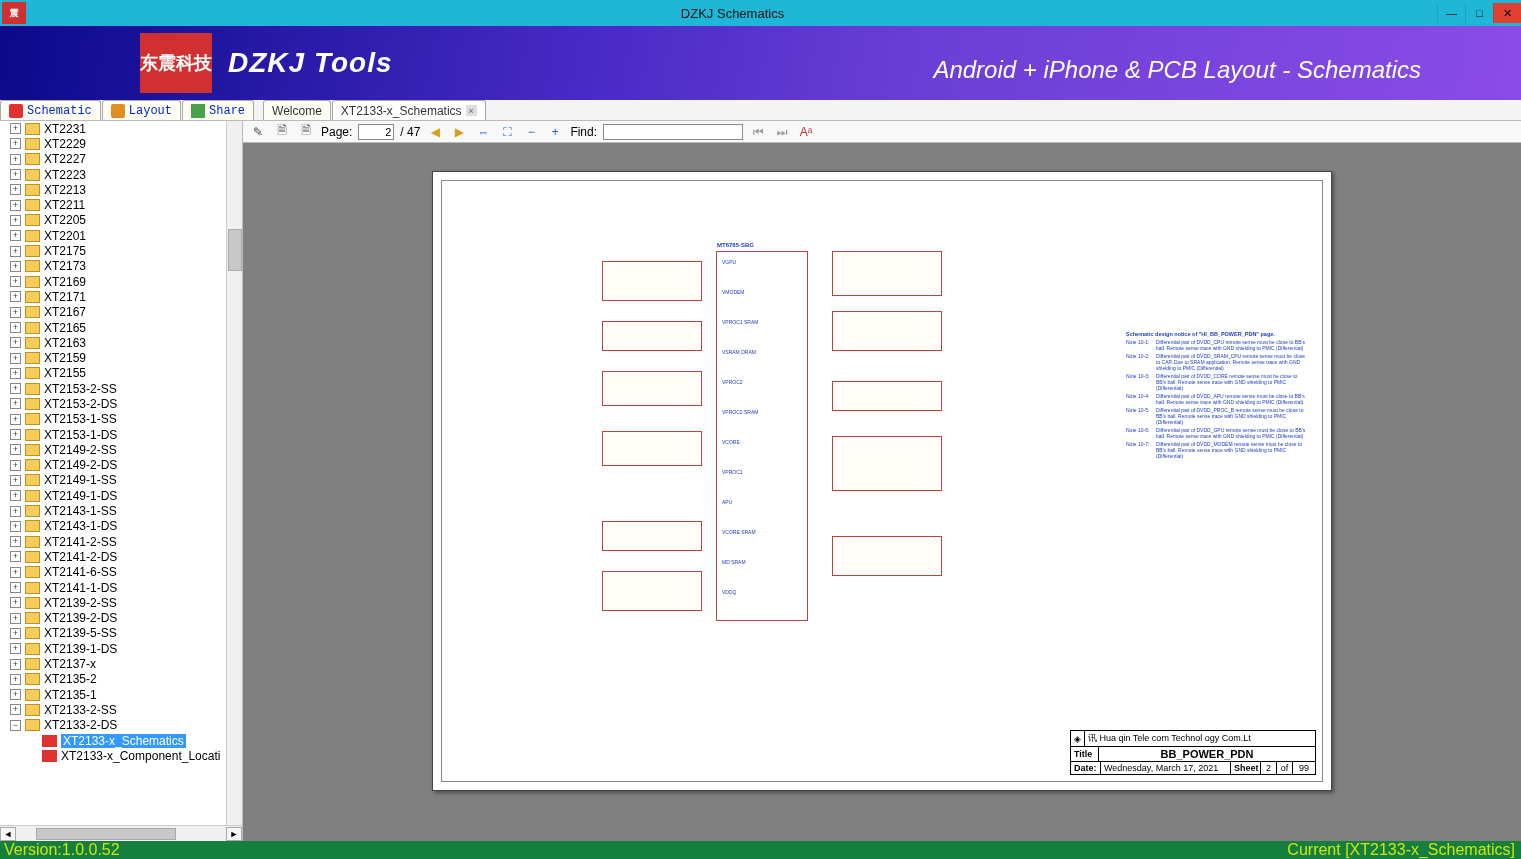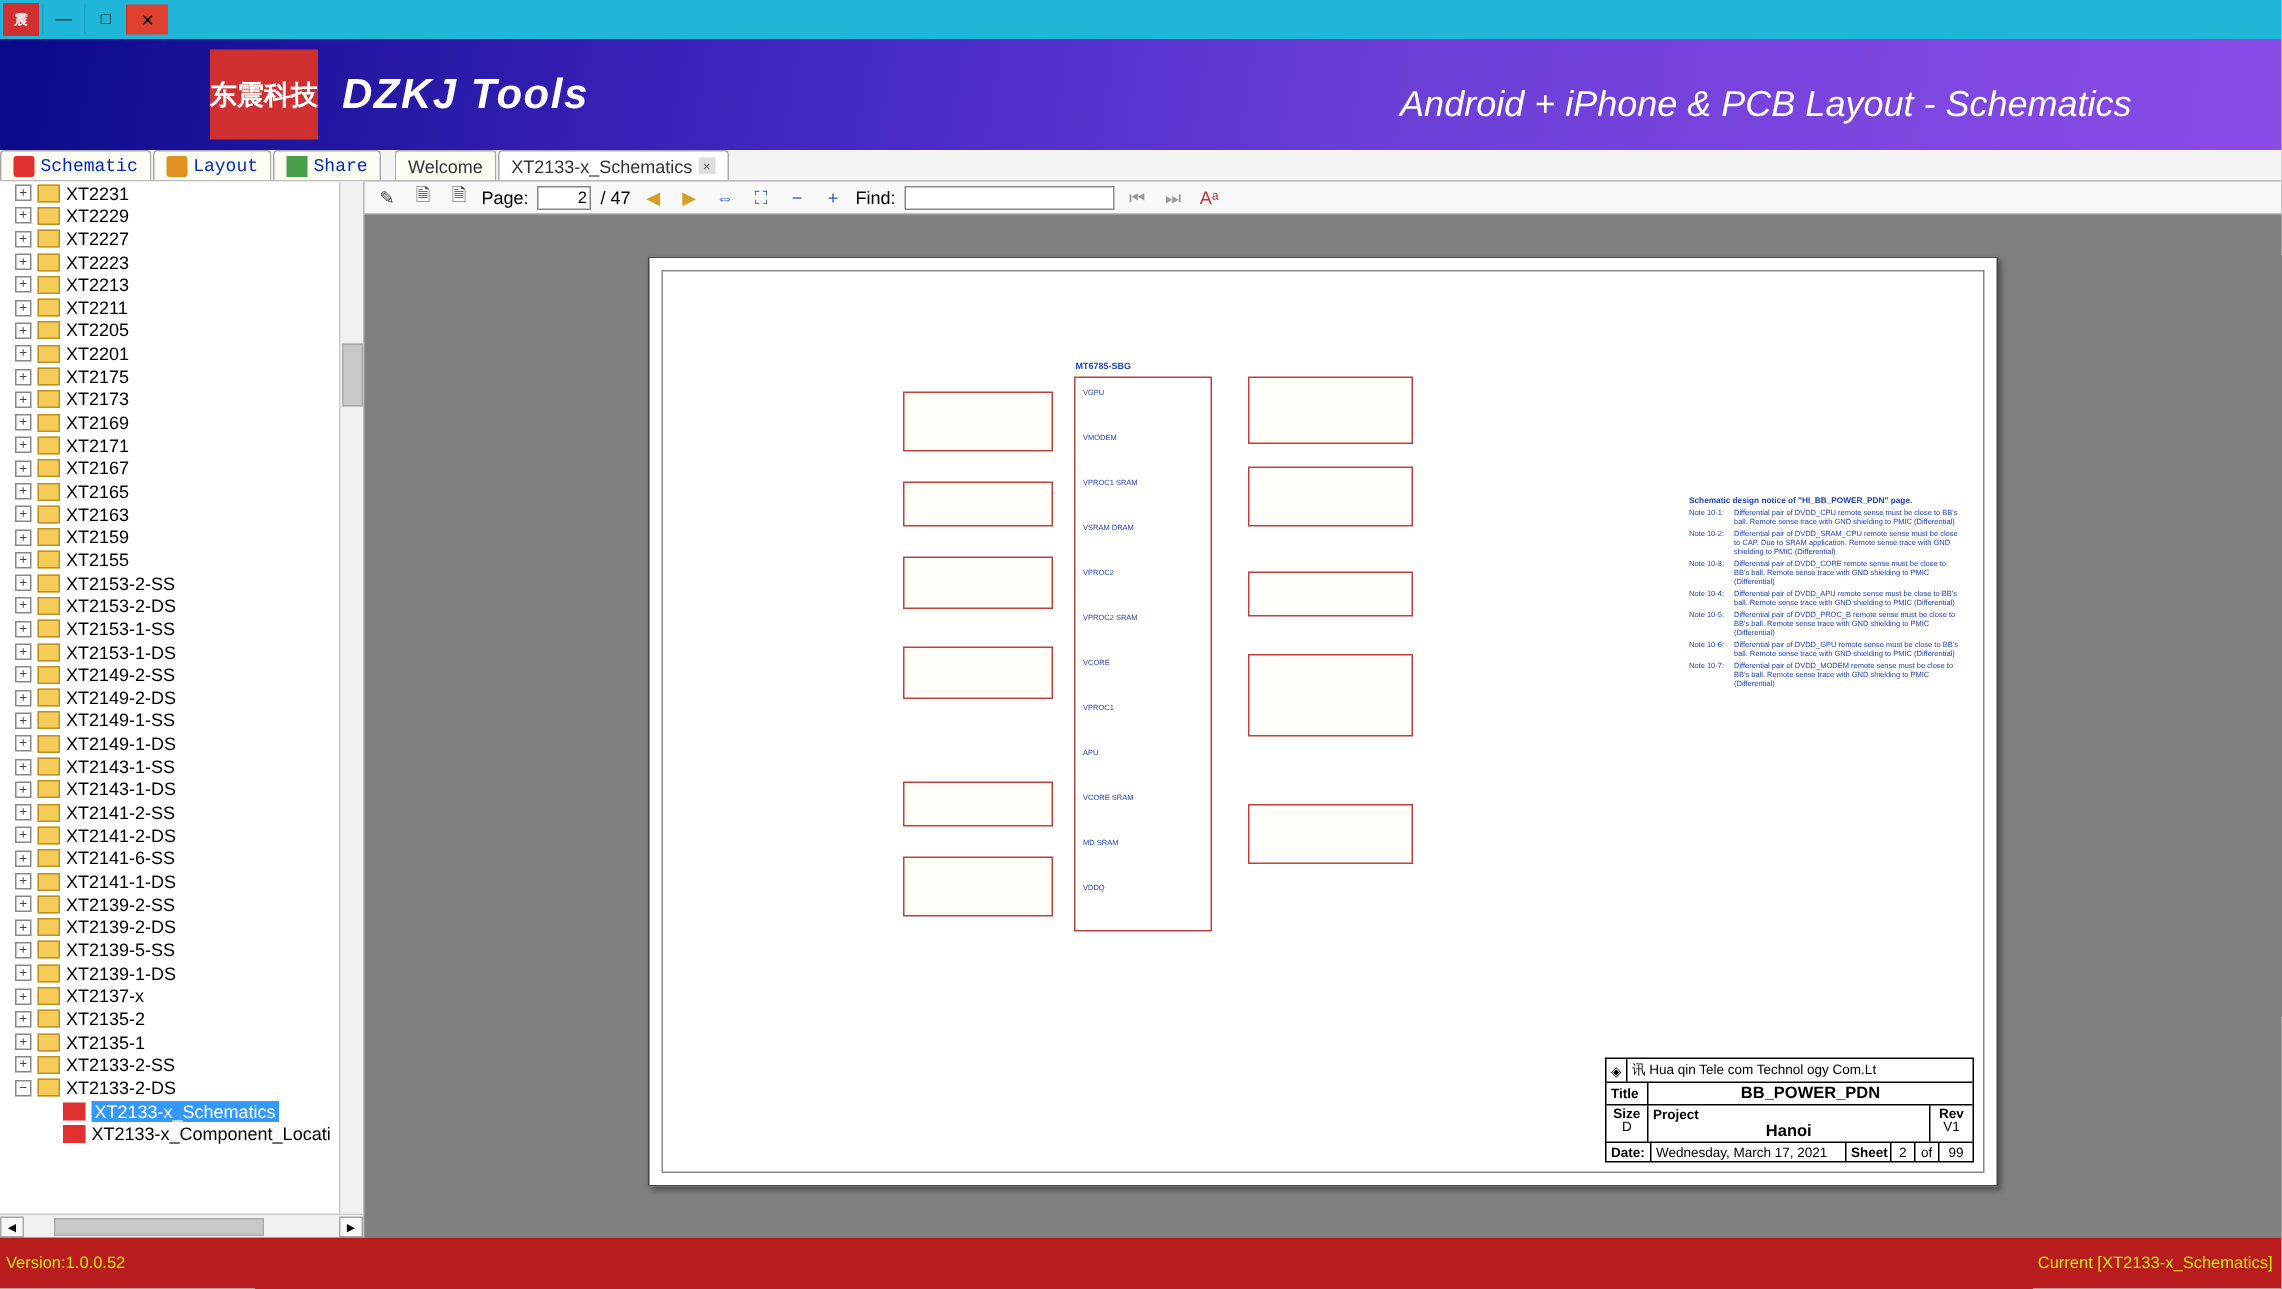--- a/index.html
+++ b/index.html
@@ -78,33 +78,34 @@
 .titleblock .big{ font-size:11px; font-weight:bold; justify-content:center;}
 
 
 .notes { position:absolute; right:16px; top:150px; width:180px; font-size:5px; color:#2040c0;}
 .notes .ntitle{ font-weight:bold; font-size:5.5px; margin-bottom:2px;}
 .notes .nrow{ display:flex; margin-bottom:2px;}
 .notes .nlab{ width:30px; color:#2040c0;}
 .notes .ntxt{ flex:1; color:#2040c0; line-height:1.2;}
 
 
-.status { height:34px; background:#b91c1c; color:#cde413; font-size:11px; display:flex; align-items:center; font-family:"Courier New",monospace;}
+.status { height:18px; background:#15803d; color:#cde413; font-size:16px; display:flex; align-items:center; font-family:"Courier New",monospace;}
 .status .ver{ padding-left:4px;}
 .status .cur{ margin-left:auto; padding-right:6px;}
 
 
 .chip{ position:absolute; left:274px; top:70px; width:92px; height:370px; border:1px solid #c04040;}
 .chip-label{position:absolute; top:-10px; left:0; font-size:6px; color:#2040c0; font-weight:bold;}
 </style>
 </head>
 <body>
 
 <div class="titlebar">
   <div class="app-icon">震</div>
+  <div class="title">DZKJ Schematics</div>
   <div class="win-btns">
     <div class="win-btn min">—</div>
     <div class="win-btn max">□</div>
     <div class="win-btn close">✕</div>
   </div>
 </div>
 
 <div class="banner">
   <div class="logo">东震科技</div>
   <div class="brand">DZKJ Tools</div>
@@ -452,34 +453,20 @@
           <div class="titleblock">
             <div class="row">
                 <div class="cell" style="width:14px">◈</div>
                 <div class="cell" style="flex:1">讯 Hua   qin Tele   com Technol   ogy Com.Lt</div>
               </div>
             <div class="row">
               <div class="cell hdr" style="width:28px">Title</div>
               <div class="cell big" style="flex:1">BB_POWER_PDN</div>
             </div>
             <div class="row">
-              <div class="cell" style="width:28px; flex-direction:column; line-height:1">
-                  <span class="hdr">Size</span>
-                  <span>D</span>
-                </div>
-              <div class="cell" style="flex:1; flex-direction:column">
-                  <span class="hdr" style="align-self:flex-start">Project</span>
-                  <span class="big">Hanoi</span>
-                </div>
-              <div class="cell" style="width:28px; flex-direction:column; line-height:1">
-                  <span class="hdr">Rev</span>
-                  <span>V1</span>
-                </div>
-            </div>
-            <div class="row">
               <div class="cell hdr" style="width:30px">Date:</div>
               <div class="cell" style="flex:1">Wednesday, March 17, 2021</div>
               <div class="cell hdr" style="width:30px">Sheet</div>
               <div class="cell" style="width:16px;justify-content:center">2</div>
               <div class="cell" style="width:16px;justify-content:center">of</div>
               <div class="cell" style="width:22px;justify-content:center">99</div>
             </div>
           </div>
         </div>
       </div>

